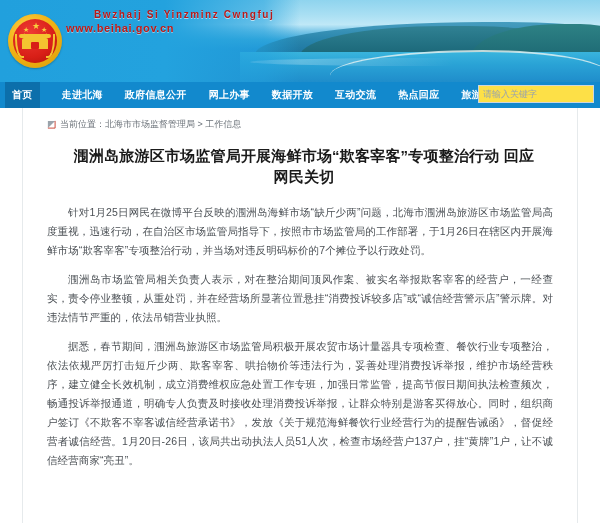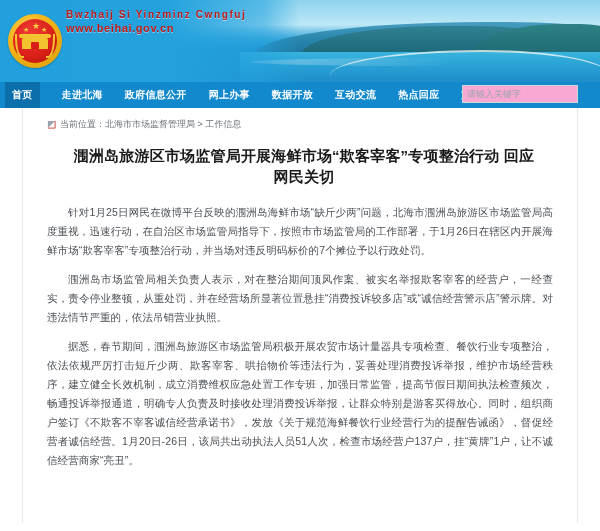--- a/index.html
+++ b/index.html
@@ -162,20 +162,21 @@
     width: 250px;
   }
   .zhuang-name {
     color: #b8191a;
     font-size: 10px;
     font-weight: bold;
     letter-spacing: 1.6px;
     line-height: 13px;
     text-shadow: 0 1px 0 rgba(255,255,255,.55);
     white-space: nowrap;
+    margin-left: 28px;
   }
   .site-name {
     color: #c01a16;
     font-size: 22px;
     font-weight: bold;
     letter-spacing: 1px;
     line-height: 28px;
     white-space: nowrap;
     text-shadow: 0 1px 1px rgba(255,255,255,.5);
   }
@@ -216,23 +217,23 @@
     letter-spacing: .3px;
   }
   .nav-item.active {
     background: #0c6fab;
     padding: 0 7px;
     height: 26px;
     margin-left: -7px;
   }
   .search-box {
     position: absolute;
-    right: 22px; top: 3px;
+    right: 6px; top: 3px;
     width: 116px; height: 18px;
-    background: #f9a8d4;
+    background: #fde047;
     border: 1px solid #cfd6da;
     box-sizing: border-box;
     display: flex;
     align-items: center;
   }
   .search-input {
     border: 0;
     outline: 0;
     flex: 1;
     height: 16px;

